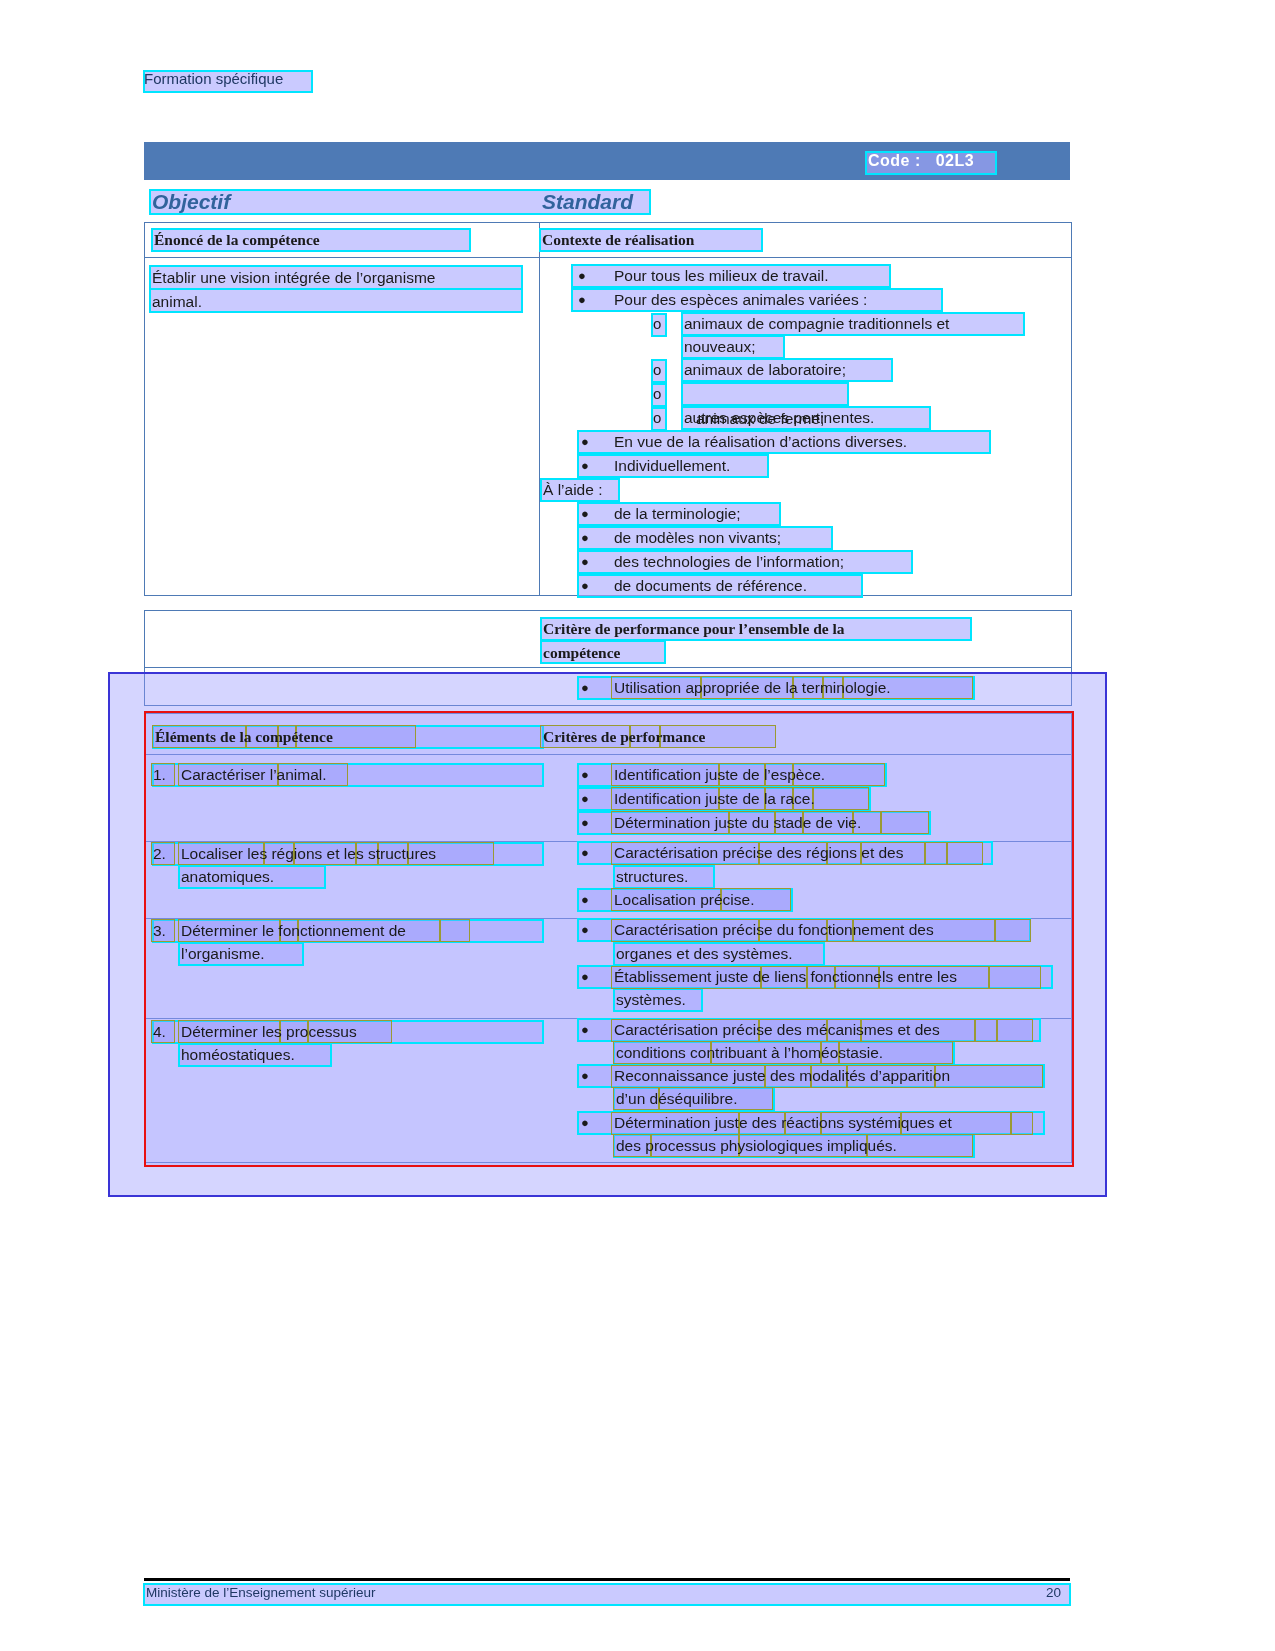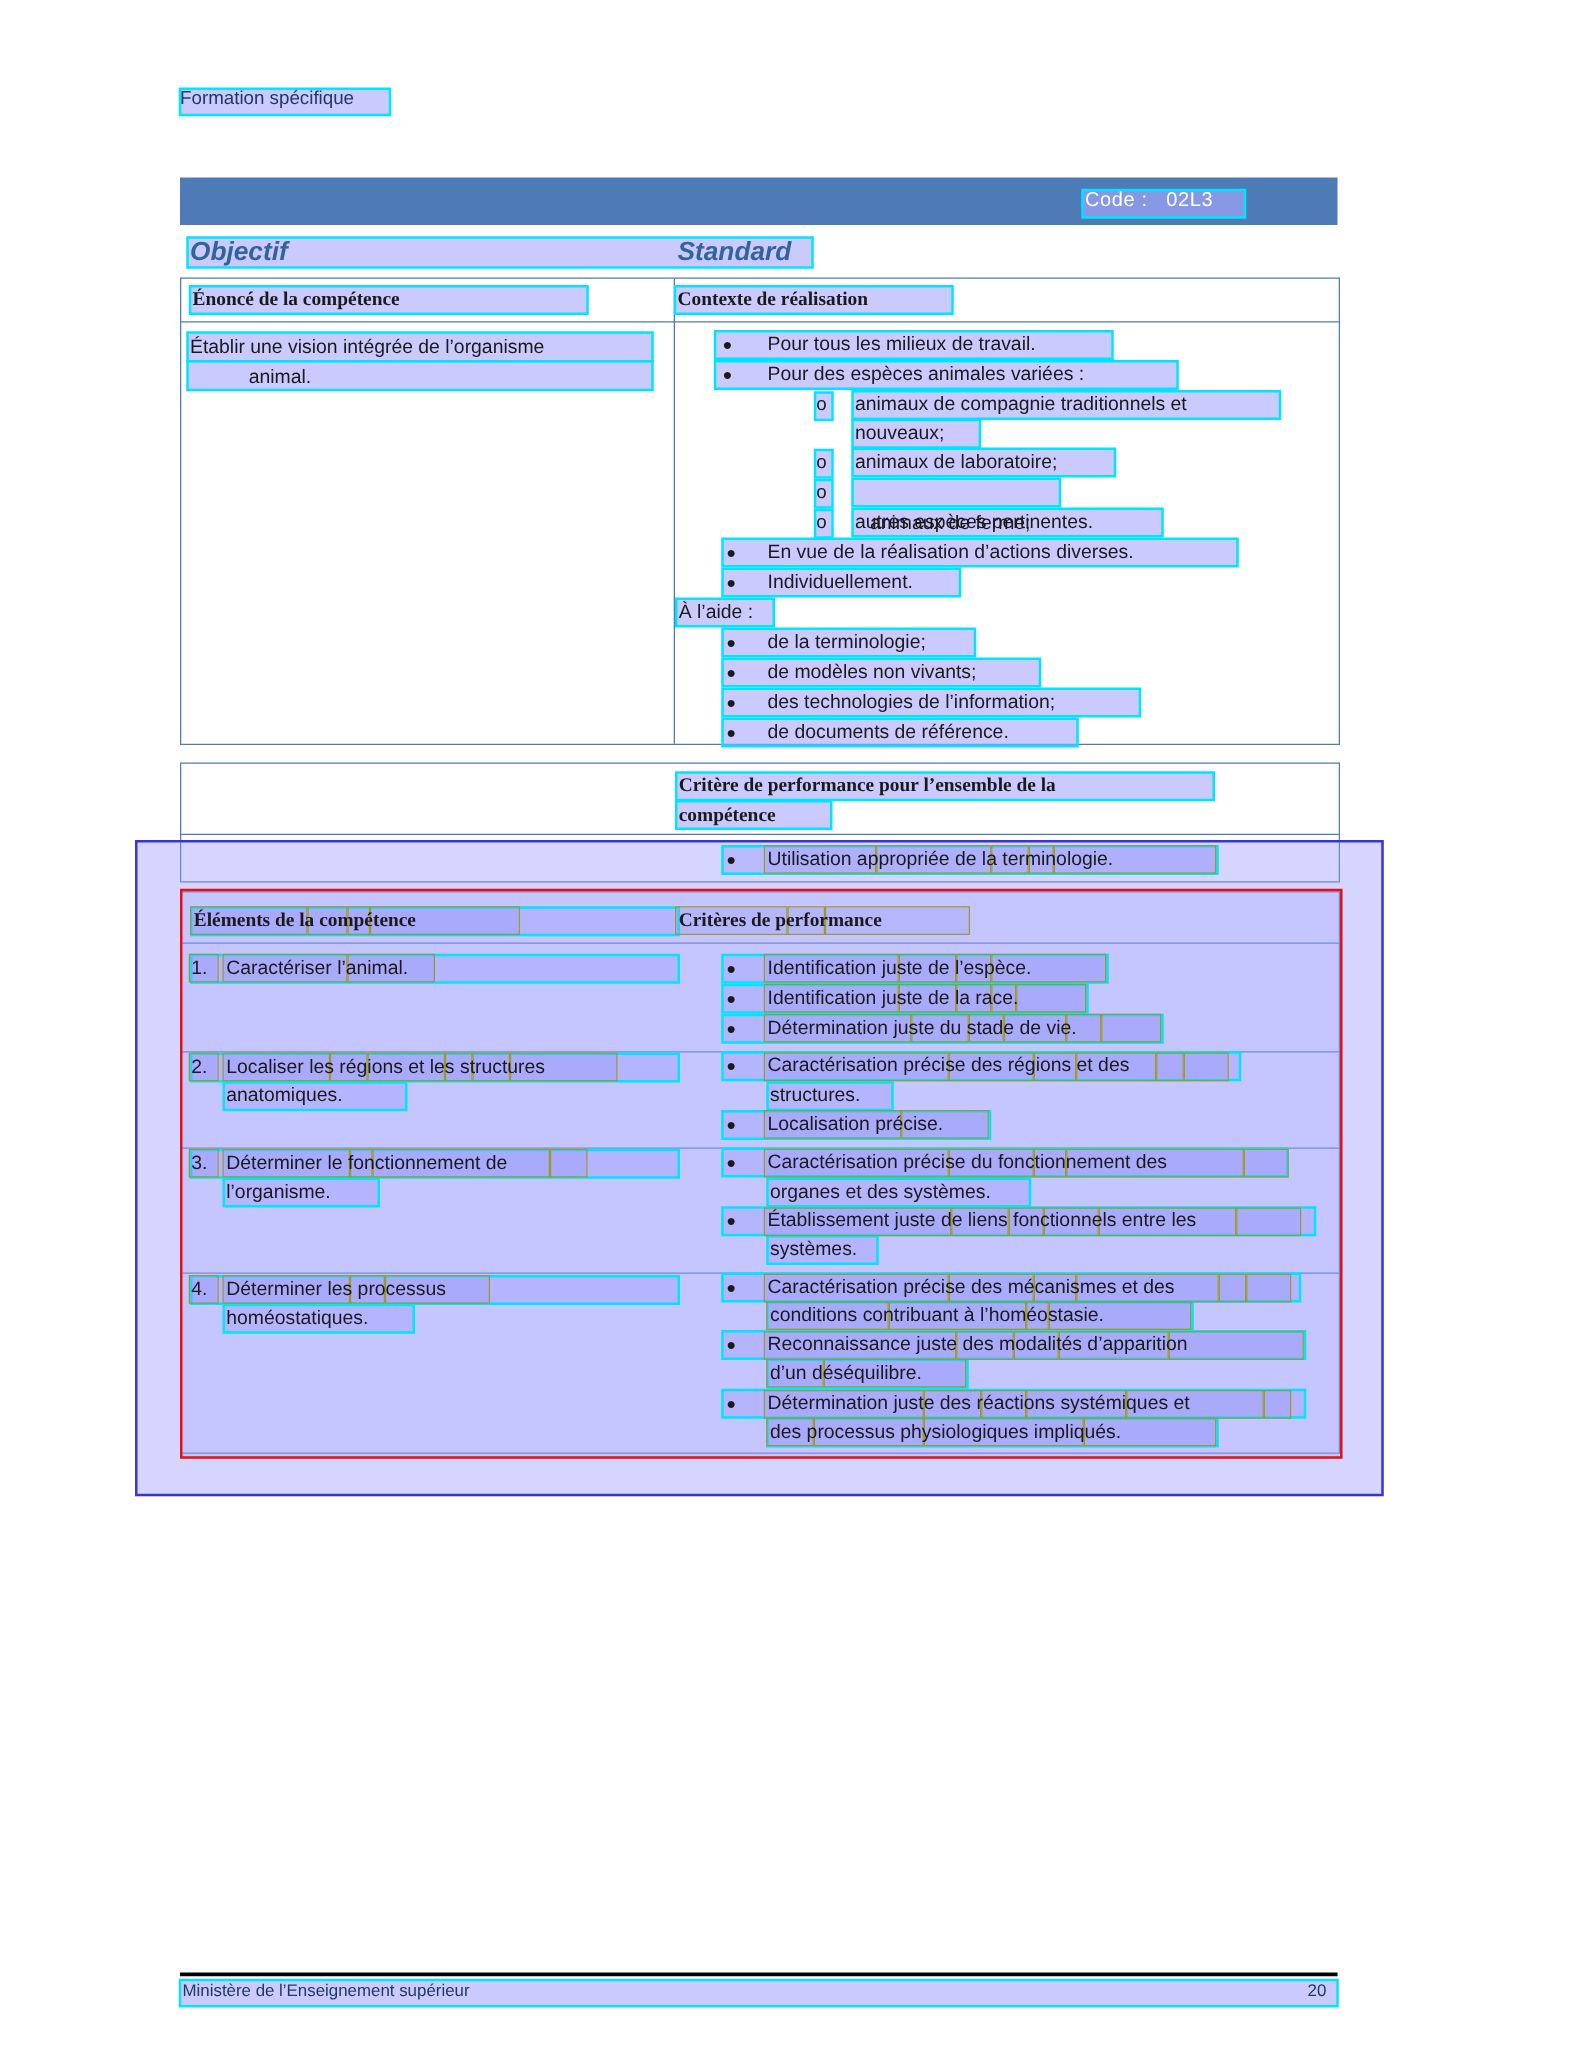--- a/index.html
+++ b/index.html
@@ -44,21 +44,21 @@
     position:absolute;left:144px;top:70px;
     font-size:15px;color:#1f3864;
     white-space:nowrap;z-index:8;
   }
   .codebar{
     position:absolute;left:144px;top:142px;width:926px;height:38px;
     background:#4e7ab5;z-index:2;
   }
   .codebar-text{
     position:absolute;left:868px;top:152px;
-    color:#ffffff;font-size:16px;font-weight:normal;
+    color:#ffffff;font-size:16px;font-weight:bold;
     letter-spacing:.5px;white-space:nowrap;z-index:8;
   }
   .colhead{
     position:absolute;font-style:italic;font-weight:bold;
     font-size:21px;color:#31639c;z-index:8;white-space:nowrap;
   }
   .colhead.obj{left:152px;top:190px;}
   .colhead.std{left:542px;top:190px;}
 
   .tbl{
@@ -99,21 +99,21 @@
   </div>
 
   <div class="hl" style="left:152px;top:229px;width:318px;height:22px;"></div>
   <div class="hl" style="left:540px;top:229px;width:222px;height:22px;"></div>
   <div class="t b" style="left:154px;top:228px;">Énoncé de la compétence</div>
   <div class="t b" style="left:542px;top:228px;">Contexte de réalisation</div>
 
   <div class="hl" style="left:150px;top:266px;width:372px;height:23px;"></div>
   <div class="hl" style="left:150px;top:289px;width:372px;height:23px;"></div>
   <div class="t" style="left:152px;top:266px;">Établir une vision intégrée de l’organisme</div>
-  <div class="t" style="left:152px;top:290px;padding-left:47px;">animal.</div>
+  <div class="t" style="left:152px;top:290px;">animal.</div>
 
   <div class="hl" style="left:572px;top:265px;width:318px;height:22px;"></div>
   <div class="bullet" style="left:578px;top:264px;">●</div>
   <div class="t" style="left:614px;top:264px;">Pour tous les milieux de travail.</div>
 
   <div class="hl" style="left:572px;top:289px;width:370px;height:22px;"></div>
   <div class="bullet" style="left:578px;top:288px;">●</div>
   <div class="t" style="left:614px;top:288px;">Pour des espèces animales variées :</div>
 
   <div class="hl" style="left:652px;top:314px;width:14px;height:22px;"></div>

